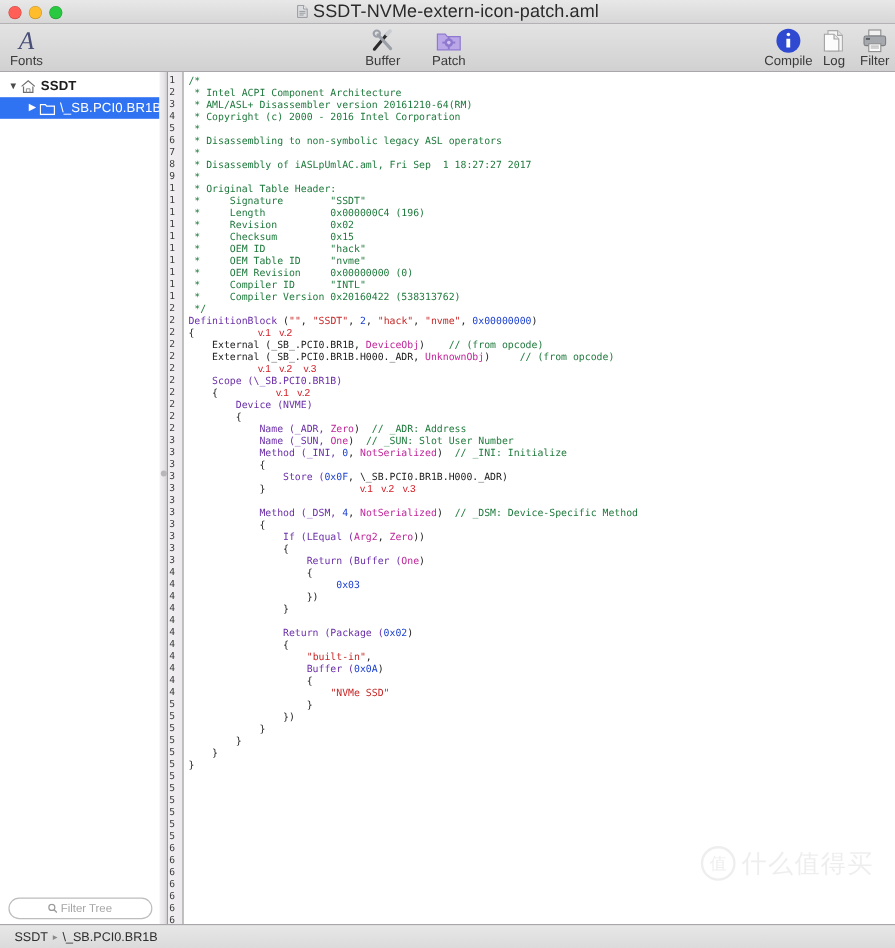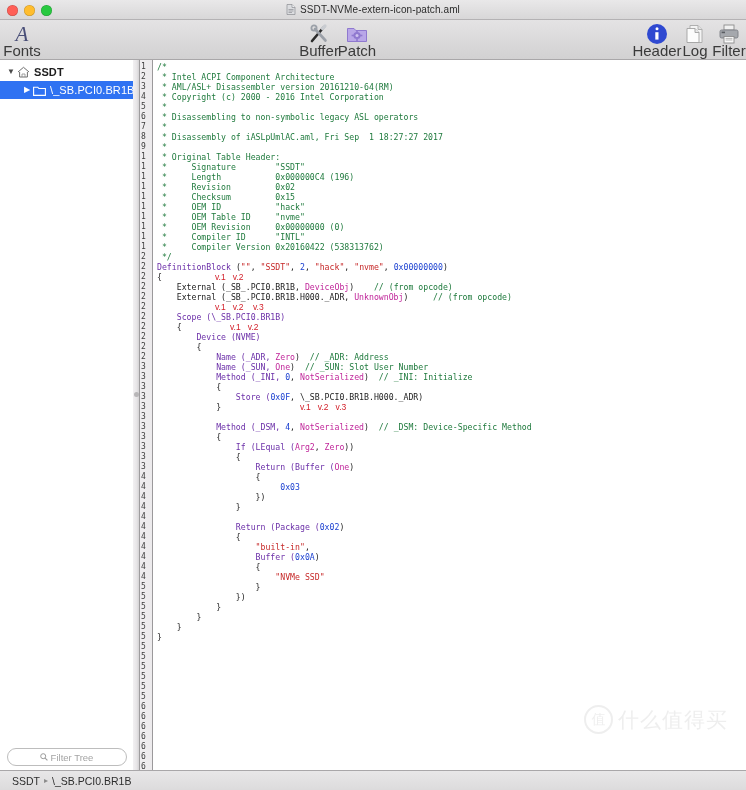--- a/index.html
+++ b/index.html
@@ -24,35 +24,35 @@
   .light{width:11px;height:11px;border-radius:50%;box-shadow:inset 0 0 0 .5px rgba(0,0,0,.22);}
   .l-close{background:#ff5f57;}
   .l-min{background:#ffbd2e;}
   .l-max{background:#28c940;}
   .title-wrap{
     position:absolute;left:0;right:0;top:0;height:19px;
     display:flex;align-items:center;justify-content:center;gap:4px;
     pointer-events:none;
   }
   .doc-icon{width:10px;height:11px;display:block;}
-  .title-text{font-size:10px;color:#2b2b2b;letter-spacing:.1px;}
+  .title-text{font-size:15px;color:#2b2b2b;letter-spacing:.1px;}
 
   
   .toolbar{
     position:relative;height:39px;flex:0 0 39px;
     background:linear-gradient(to bottom,#e4e3e4 0%,#d2d1d2 100%);
     border-bottom:1px solid #a9a7a9;
   }
   .tb-item{
     position:absolute;top:2px;width:56px;
     display:flex;flex-direction:column;align-items:center;justify-content:flex-start;
     cursor:default;
   }
   .tb-glyph{height:23px;display:flex;align-items:center;justify-content:center;}
-  .tb-label{font-size:15px;color:#3a3a3a;margin-top:1px;line-height:10px;}
+  .tb-label{font-size:11px;color:#3a3a3a;margin-top:1px;line-height:10px;}
 
   .fonts-A{font-family:"Liberation Serif",serif;font-size:21px;font-style:italic;
            color:#4a4f78;line-height:22px;}
 
   
   .main{flex:1 1 auto;display:flex;min-height:0;position:relative;}
 
   
   .sidebar{
     width:133px;flex:0 0 133px;background:#ffffff;
@@ -179,21 +179,21 @@
             <line x1="4" y1="18" x2="15" y2="5" stroke="#2b2b2b" stroke-width="2.6"></line>
             <line x1="14.5" y1="5.5" x2="17" y2="3" stroke="#c9ccd1" stroke-width="3.2"></line>
             <line x1="17.5" y1="17.5" x2="7" y2="6" stroke="#9ba0a8" stroke-width="2.6"></line>
             <circle cx="6" cy="5" r="2.6" fill="none" stroke="#9ba0a8" stroke-width="1.8"></circle>
           </g>
         </svg>
       </div>
       <span class="tb-label">Buffer</span>
     </div>
 
-    <div class="tb-item" style="left:329px;">
+    <div class="tb-item" style="left:346px;">
       <div class="tb-glyph">
         <svg width="22" height="20" viewBox="0 0 22 20">
           <path d="M1.5 4.5h6.5l1.8 2h10.7v11H1.5z" fill="#b9a7e8" stroke="#8f79cf" stroke-width="1"></path>
           <circle cx="11" cy="11.5" r="3.6" fill="#8f79cf"></circle>
           <circle cx="11" cy="11.5" r="1.5" fill="#cfc3ef"></circle>
           <g fill="#8f79cf">
             <rect x="10.2" y="6" width="1.6" height="2.6"></rect>
             <rect x="10.2" y="14.5" width="1.6" height="2.6"></rect>
             <rect x="5.6" y="10.7" width="2.6" height="1.6"></rect>
             <rect x="13.8" y="10.7" width="2.6" height="1.6"></rect>
@@ -204,21 +204,21 @@
     </div>
 
     <div class="tb-item" style="left:629px;">
       <div class="tb-glyph">
         <svg width="22" height="22" viewBox="0 0 22 22">
           <circle cx="11" cy="11" r="10" fill="#2f49d1"></circle>
           <circle cx="11" cy="5.8" r="1.5" fill="#fff"></circle>
           <path d="M9.3 9.2h3.2v7.4h-3.2z" fill="#fff"></path>
         </svg>
       </div>
-      <span class="tb-label">Header</span>
+      <span class="tb-label">Compile</span>
     </div>
 
     <div class="tb-item" style="left:667px;">
       <div class="tb-glyph">
         <svg width="22" height="22" viewBox="0 0 22 22">
           <path d="M6 2.5h8l4 4v13H6z" fill="#f4f4f4" stroke="#a9a9a9" stroke-width=".9"></path>
           <path d="M14 2.5v4h4" fill="#e2e2e2" stroke="#a9a9a9" stroke-width=".9"></path>
           <path d="M3 5.5h8l4 4v10H3z" fill="#fcfcfc" stroke="#a1a1a1" stroke-width=".9"></path>
           <path d="M11 5.5v4h4" fill="#e8e8e8" stroke="#a1a1a1" stroke-width=".9"></path>
         </svg>

